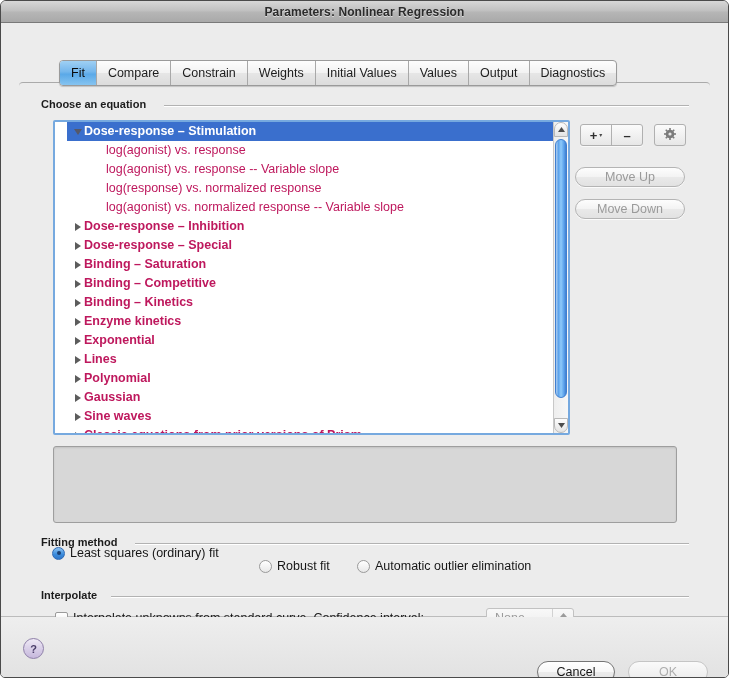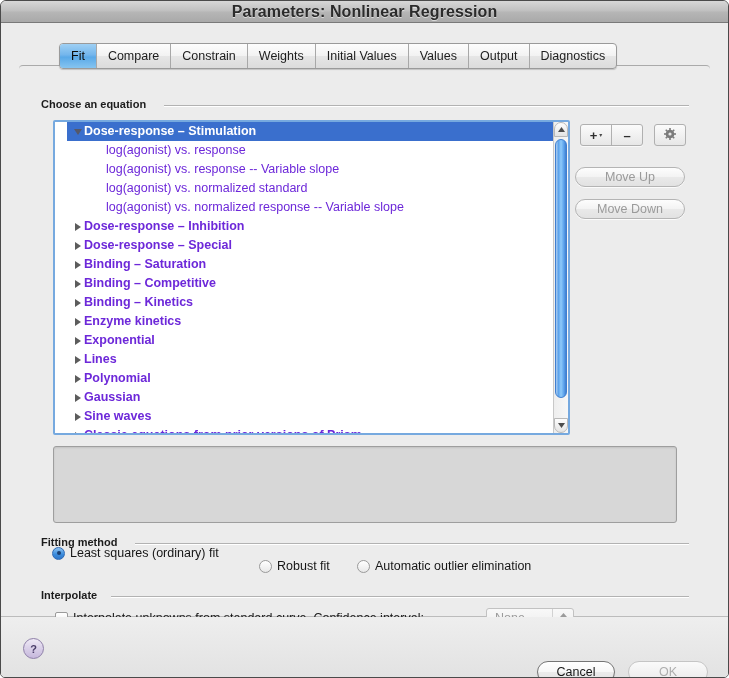--- a/index.html
+++ b/index.html
@@ -27,40 +27,40 @@
     height: 22px;
     box-sizing: border-box;
     background: linear-gradient(to bottom, #d7d7d7 0%, #bfbfbf 48%, #b6b6b6 52%, #a9a9a9 100%);
     border-bottom: 1px solid #797979;
     display: flex;
     align-items: center;
     justify-content: center;
     position: relative;
   }
   #titlebar .title {
-    font-size: 16px;
+    font-size: 12px;
     font-weight: bold;
     color: #2b2b2b;
     letter-spacing: .1px;
     text-shadow: 0 1px 0 rgba(255,255,255,.55);
   }
 
   
   #content {
     position: relative;
     height: 593px;
     background: #ececec;
     border-bottom: 1px solid #bcbcbc;
   }
 
   
   #tabbar {
     position: absolute;
     left: 18px;
-    top: 20px;
+    top: 37px;
     right: 18px;
     height: 46px;
   }
   .tab-panel-top {
     position: absolute;
     left: 0;
     top: 22px;
     right: 0;
     height: 24px;
     border-top: 1px solid #aaaaaa;
@@ -128,21 +128,21 @@
   }
   .list-scrollarea {
     flex: 1 1 auto;
     overflow: hidden;
     position: relative;
   }
   .list-row {
     height: 19px;
     line-height: 19px;
     font-size: 12.5px;
-    color: #6d28d9;
+    color: #be185d;
     white-space: nowrap;
     display: flex;
     align-items: center;
     cursor: default;
     padding-left: 4px;
     box-sizing: border-box;
   }
   .list-row.category {
     font-weight: bold;
   }
@@ -441,21 +441,21 @@
             </span>
             <span>Dose-response – Stimulation</span>
           </div>
           <div class="list-row child">
             <span>log(agonist) vs. response</span>
           </div>
           <div class="list-row child">
             <span>log(agonist) vs. response -- Variable slope</span>
           </div>
           <div class="list-row child">
-            <span>log(agonist) vs. normalized standard</span>
+            <span>log(response) vs. normalized response</span>
           </div>
           <div class="list-row child">
             <span>log(agonist) vs. normalized response -- Variable slope</span>
           </div>
           <div class="list-row category">
             <span class="twisty">
               <svg width="6" height="8" viewBox="0 0 6 8">
                 <polygon points="0,0 6,4 0,8" fill="currentColor"></polygon>
               </svg>
             </span>

